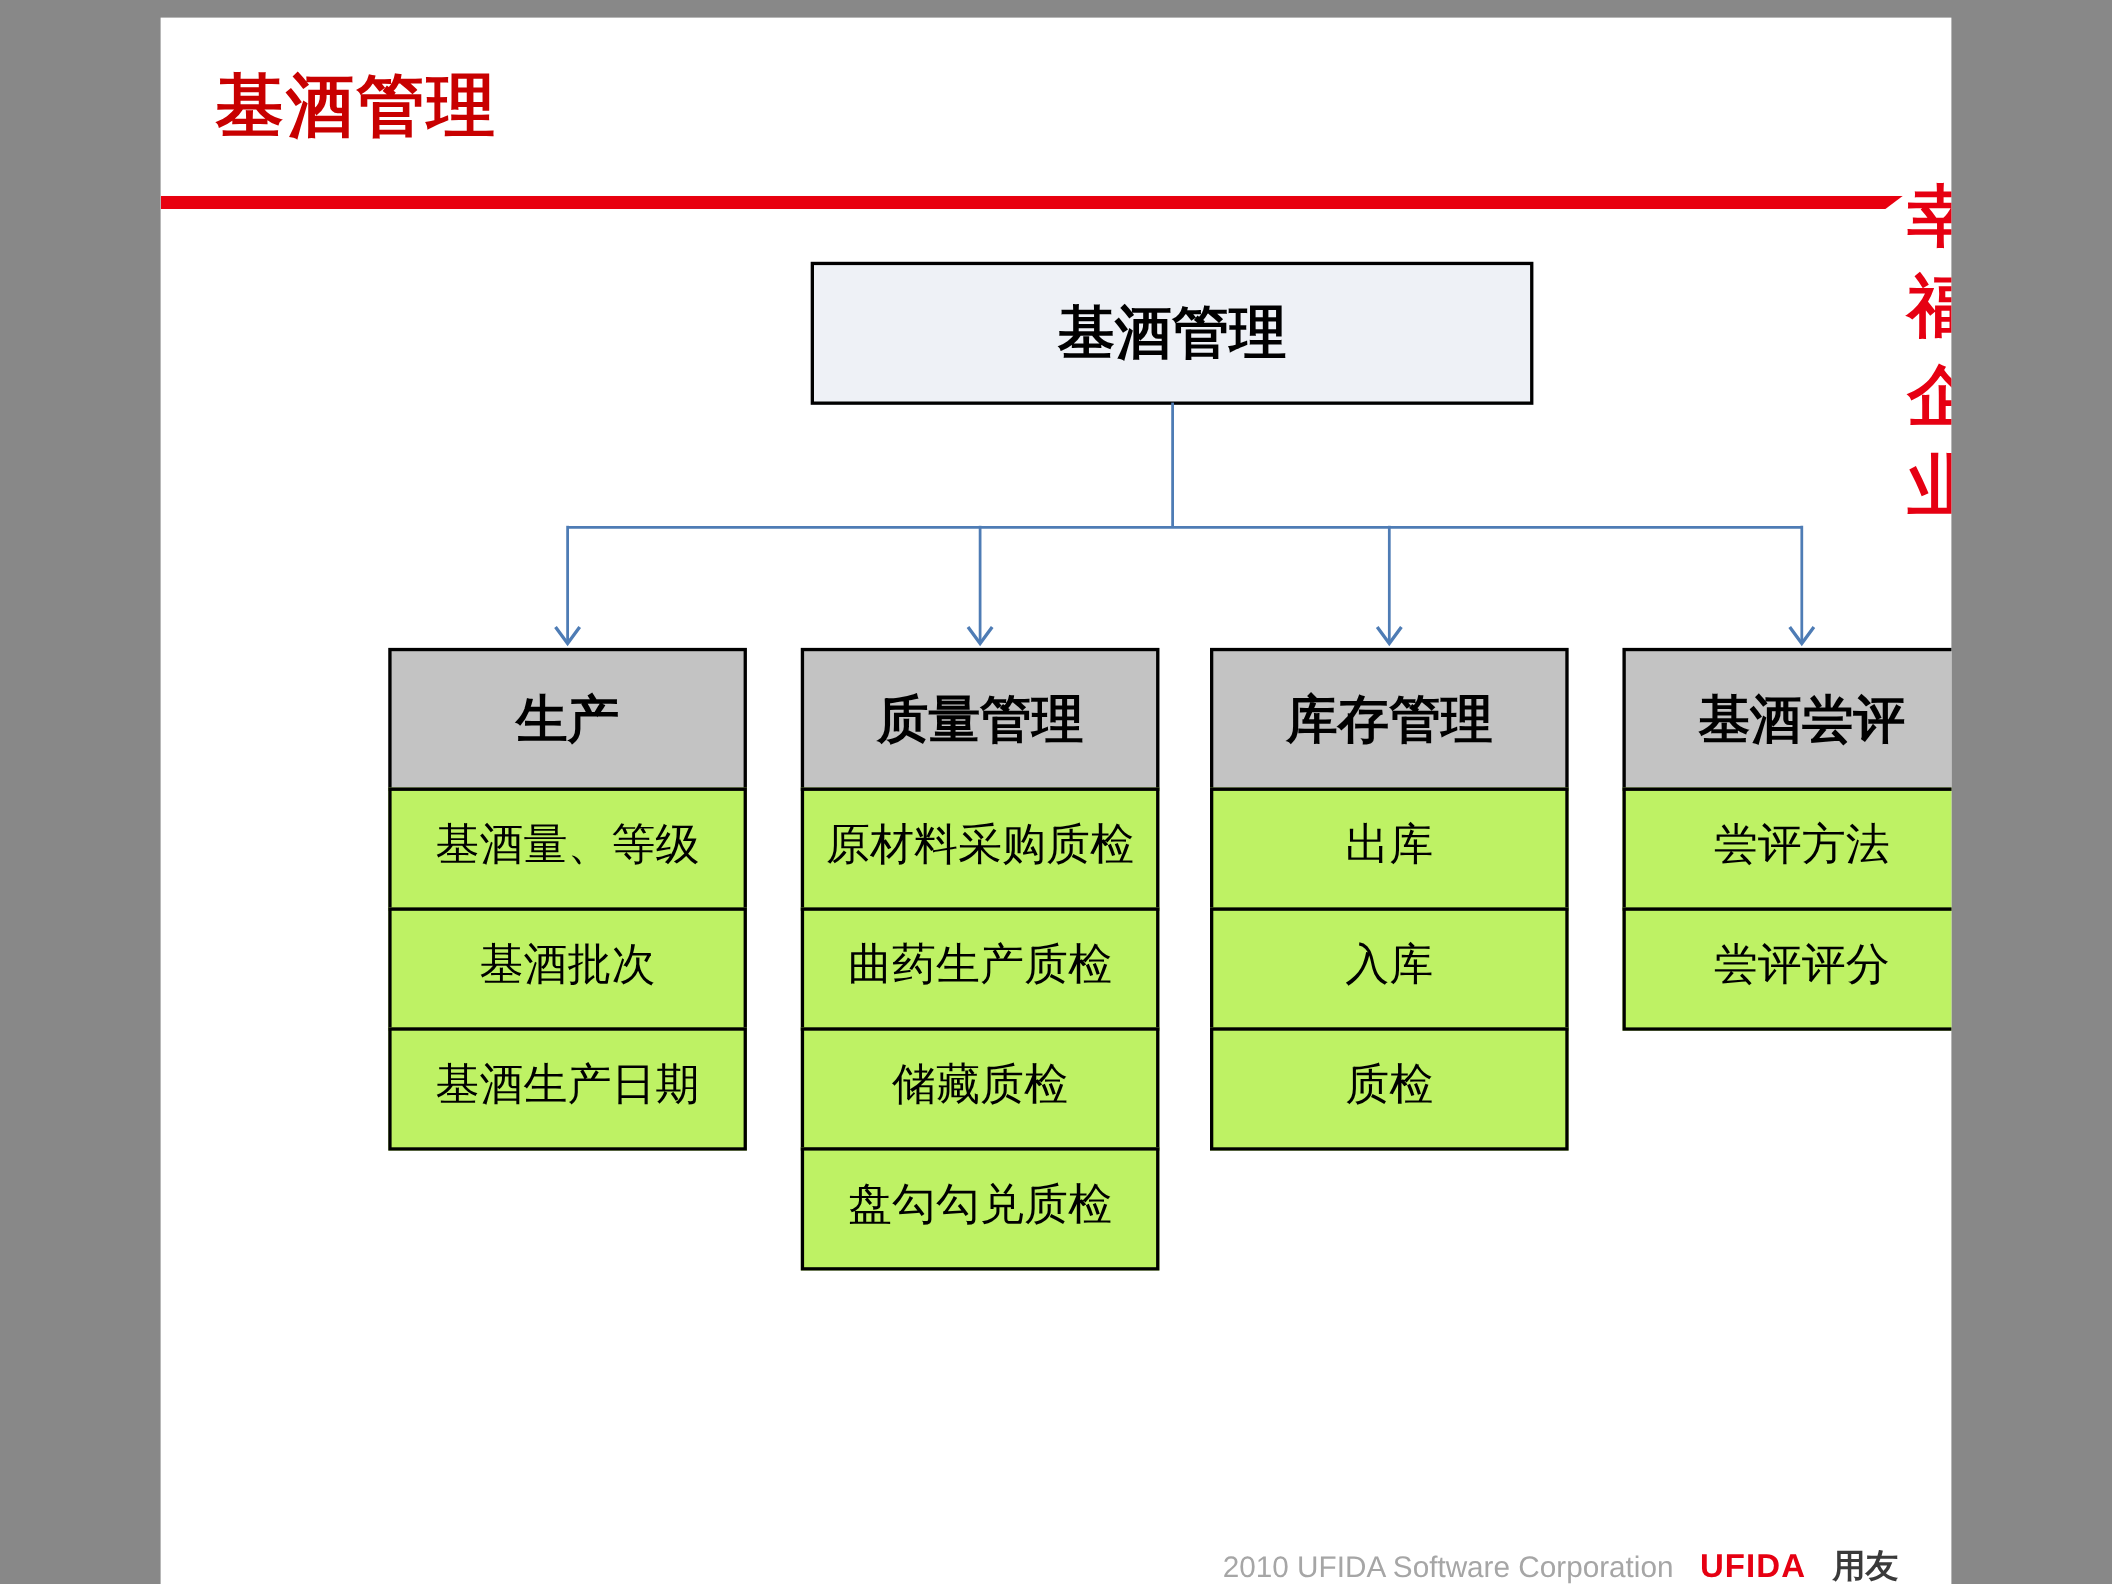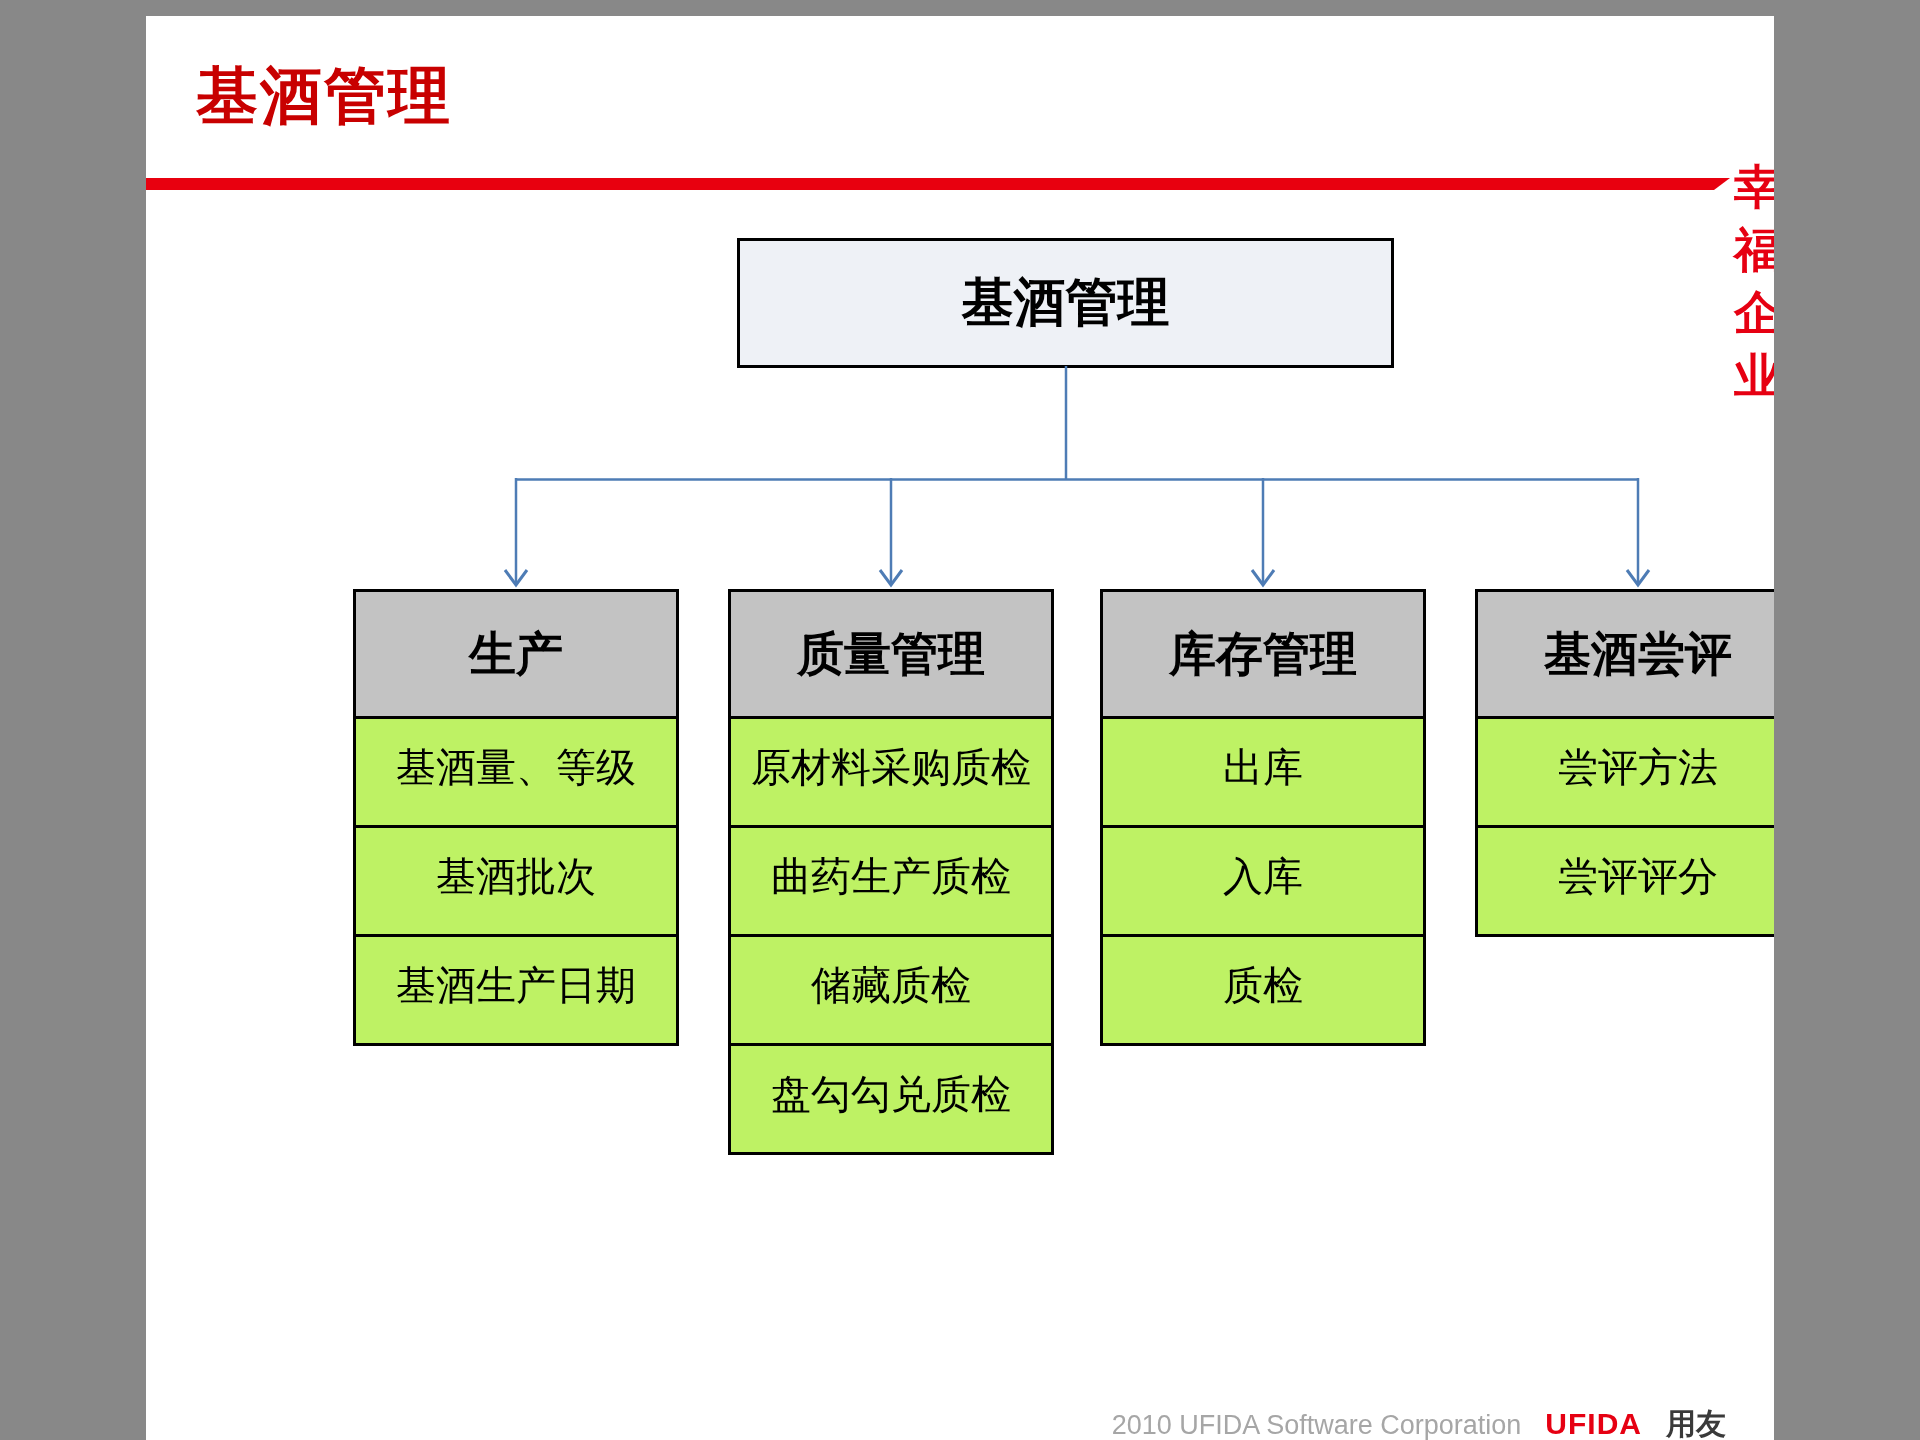--- a/index.html
+++ b/index.html
@@ -21,21 +21,21 @@
     clip-path:polygon(0 0,100% 0,calc(100% - 16px) 100%,0 100%);
   }
   .band-tail {
     position:absolute; left:1818px; top:162px; width:102px; height:12px;
     background:var(--band-red);
     clip-path:polygon(16px 0,100% 0,100% 100%,0 100%);
   }
   .logo-text {
     position:absolute; left:1588px; top:140px;
     font-family:Liberation Sans, sans-serif;
-    font-size:47px; font-weight:bold; color:var(--logo-red);
+    font-size:61px; font-weight:bold; color:var(--logo-red);
   }
   .pinwheel { position:absolute; left:1725px; top:84px; }
 
   
   .root-box {
     position:absolute; left:591px; top:222px; width:657px; height:130px;
     box-sizing:border-box; background:var(--root-fill); border:3px solid var(--border-black);
     display:flex; align-items:center; justify-content:center;
     font-size:52px; font-weight:bold; color:#000;
   }

